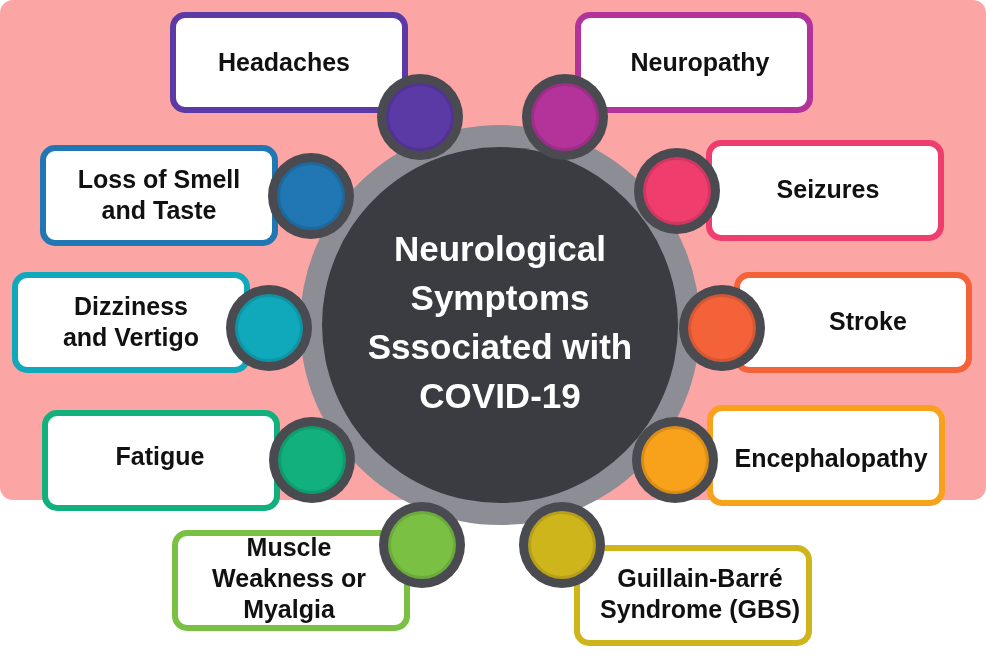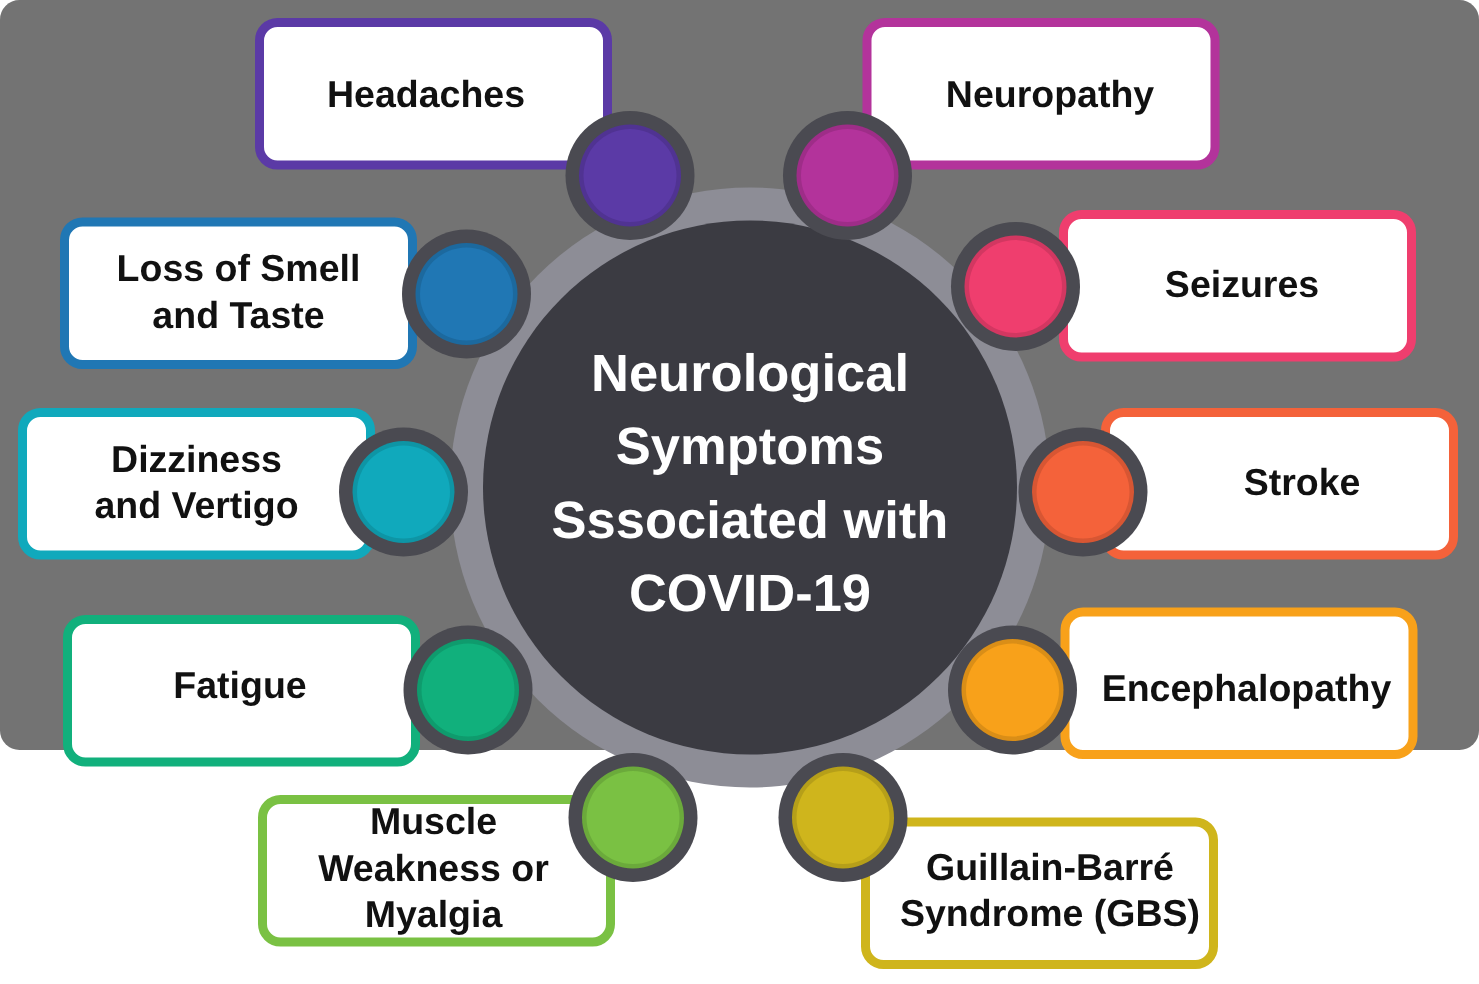--- a/index.html
+++ b/index.html
@@ -11,21 +11,21 @@
   body {
     width: 986px;
     height: 656px;
     font-family: "Liberation Sans", sans-serif;
     overflow: hidden;
   }
   #infographic {
     position: relative;
     width: 986px;
     height: 500px;
-    background: #737373;
+    background: #fca5a5;
     border-radius: 13px;
   }
   #infographic svg {
     display: block;
     width: 986px;
     height: 656px;
   }
   .label-box-text {
     font-family: "Liberation Sans", sans-serif;
     font-weight: bold;

